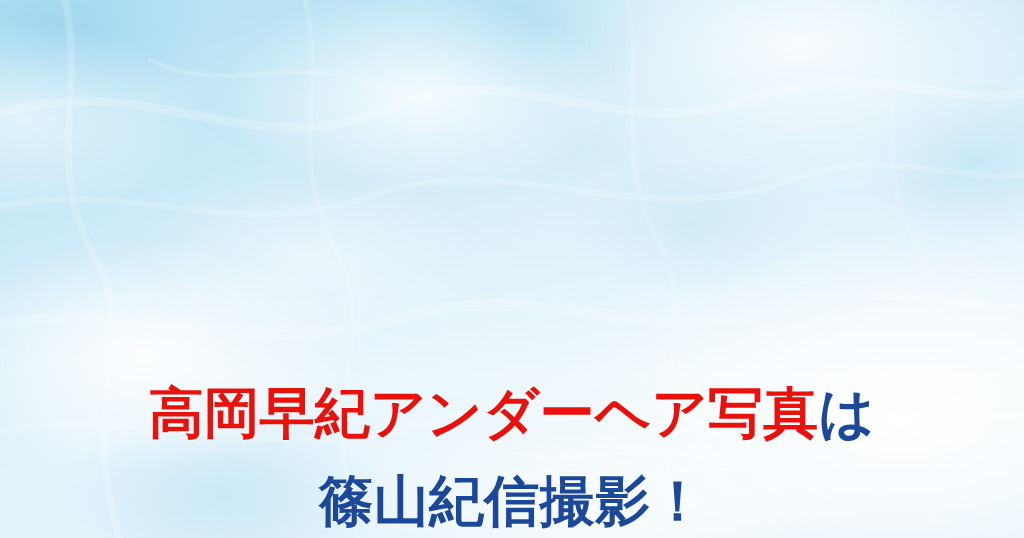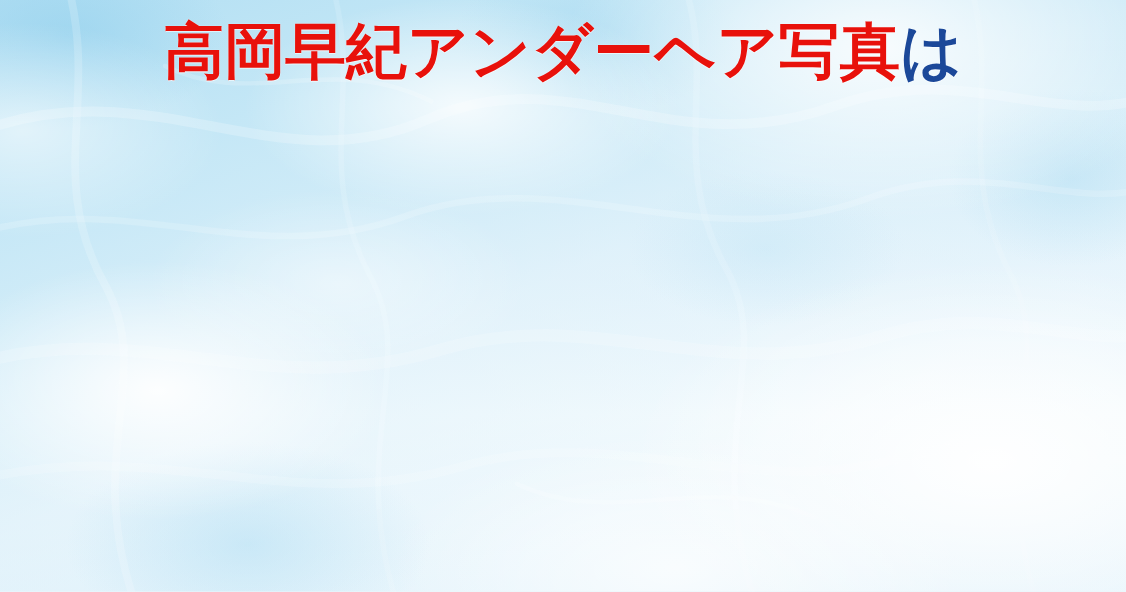--- a/index.html
+++ b/index.html
@@ -77,21 +77,21 @@
   
   .headline {
     position: absolute;
     left: 0;
     right: 0;
     top: 0;
     height: 100%;
     display: flex;
     flex-direction: column;
     align-items: center;
-    justify-content: space-between;
+    justify-content: flex-end;
     gap: 15px;
     padding-top: 10px;
     box-sizing: border-box;
   }
 
   .line {
     display: block;
     white-space: nowrap;
     font-family: "DejaVu Sans", "Liberation Sans", sans-serif;
     font-weight: 700;
@@ -132,16 +132,19 @@
       </g>
     </svg>
   </div>
 
   <div class="headline">
 
     <div class="line">
       <span class="seg red">高岡早紀アンダーヘア写真</span><span class="seg blue">は</span>
     </div>
 
+    <div class="line">
+      <span class="seg blue">篠山紀信撮影！</span>
+    </div>
 
 
   </div>
 </div>
 
 </body></html>

